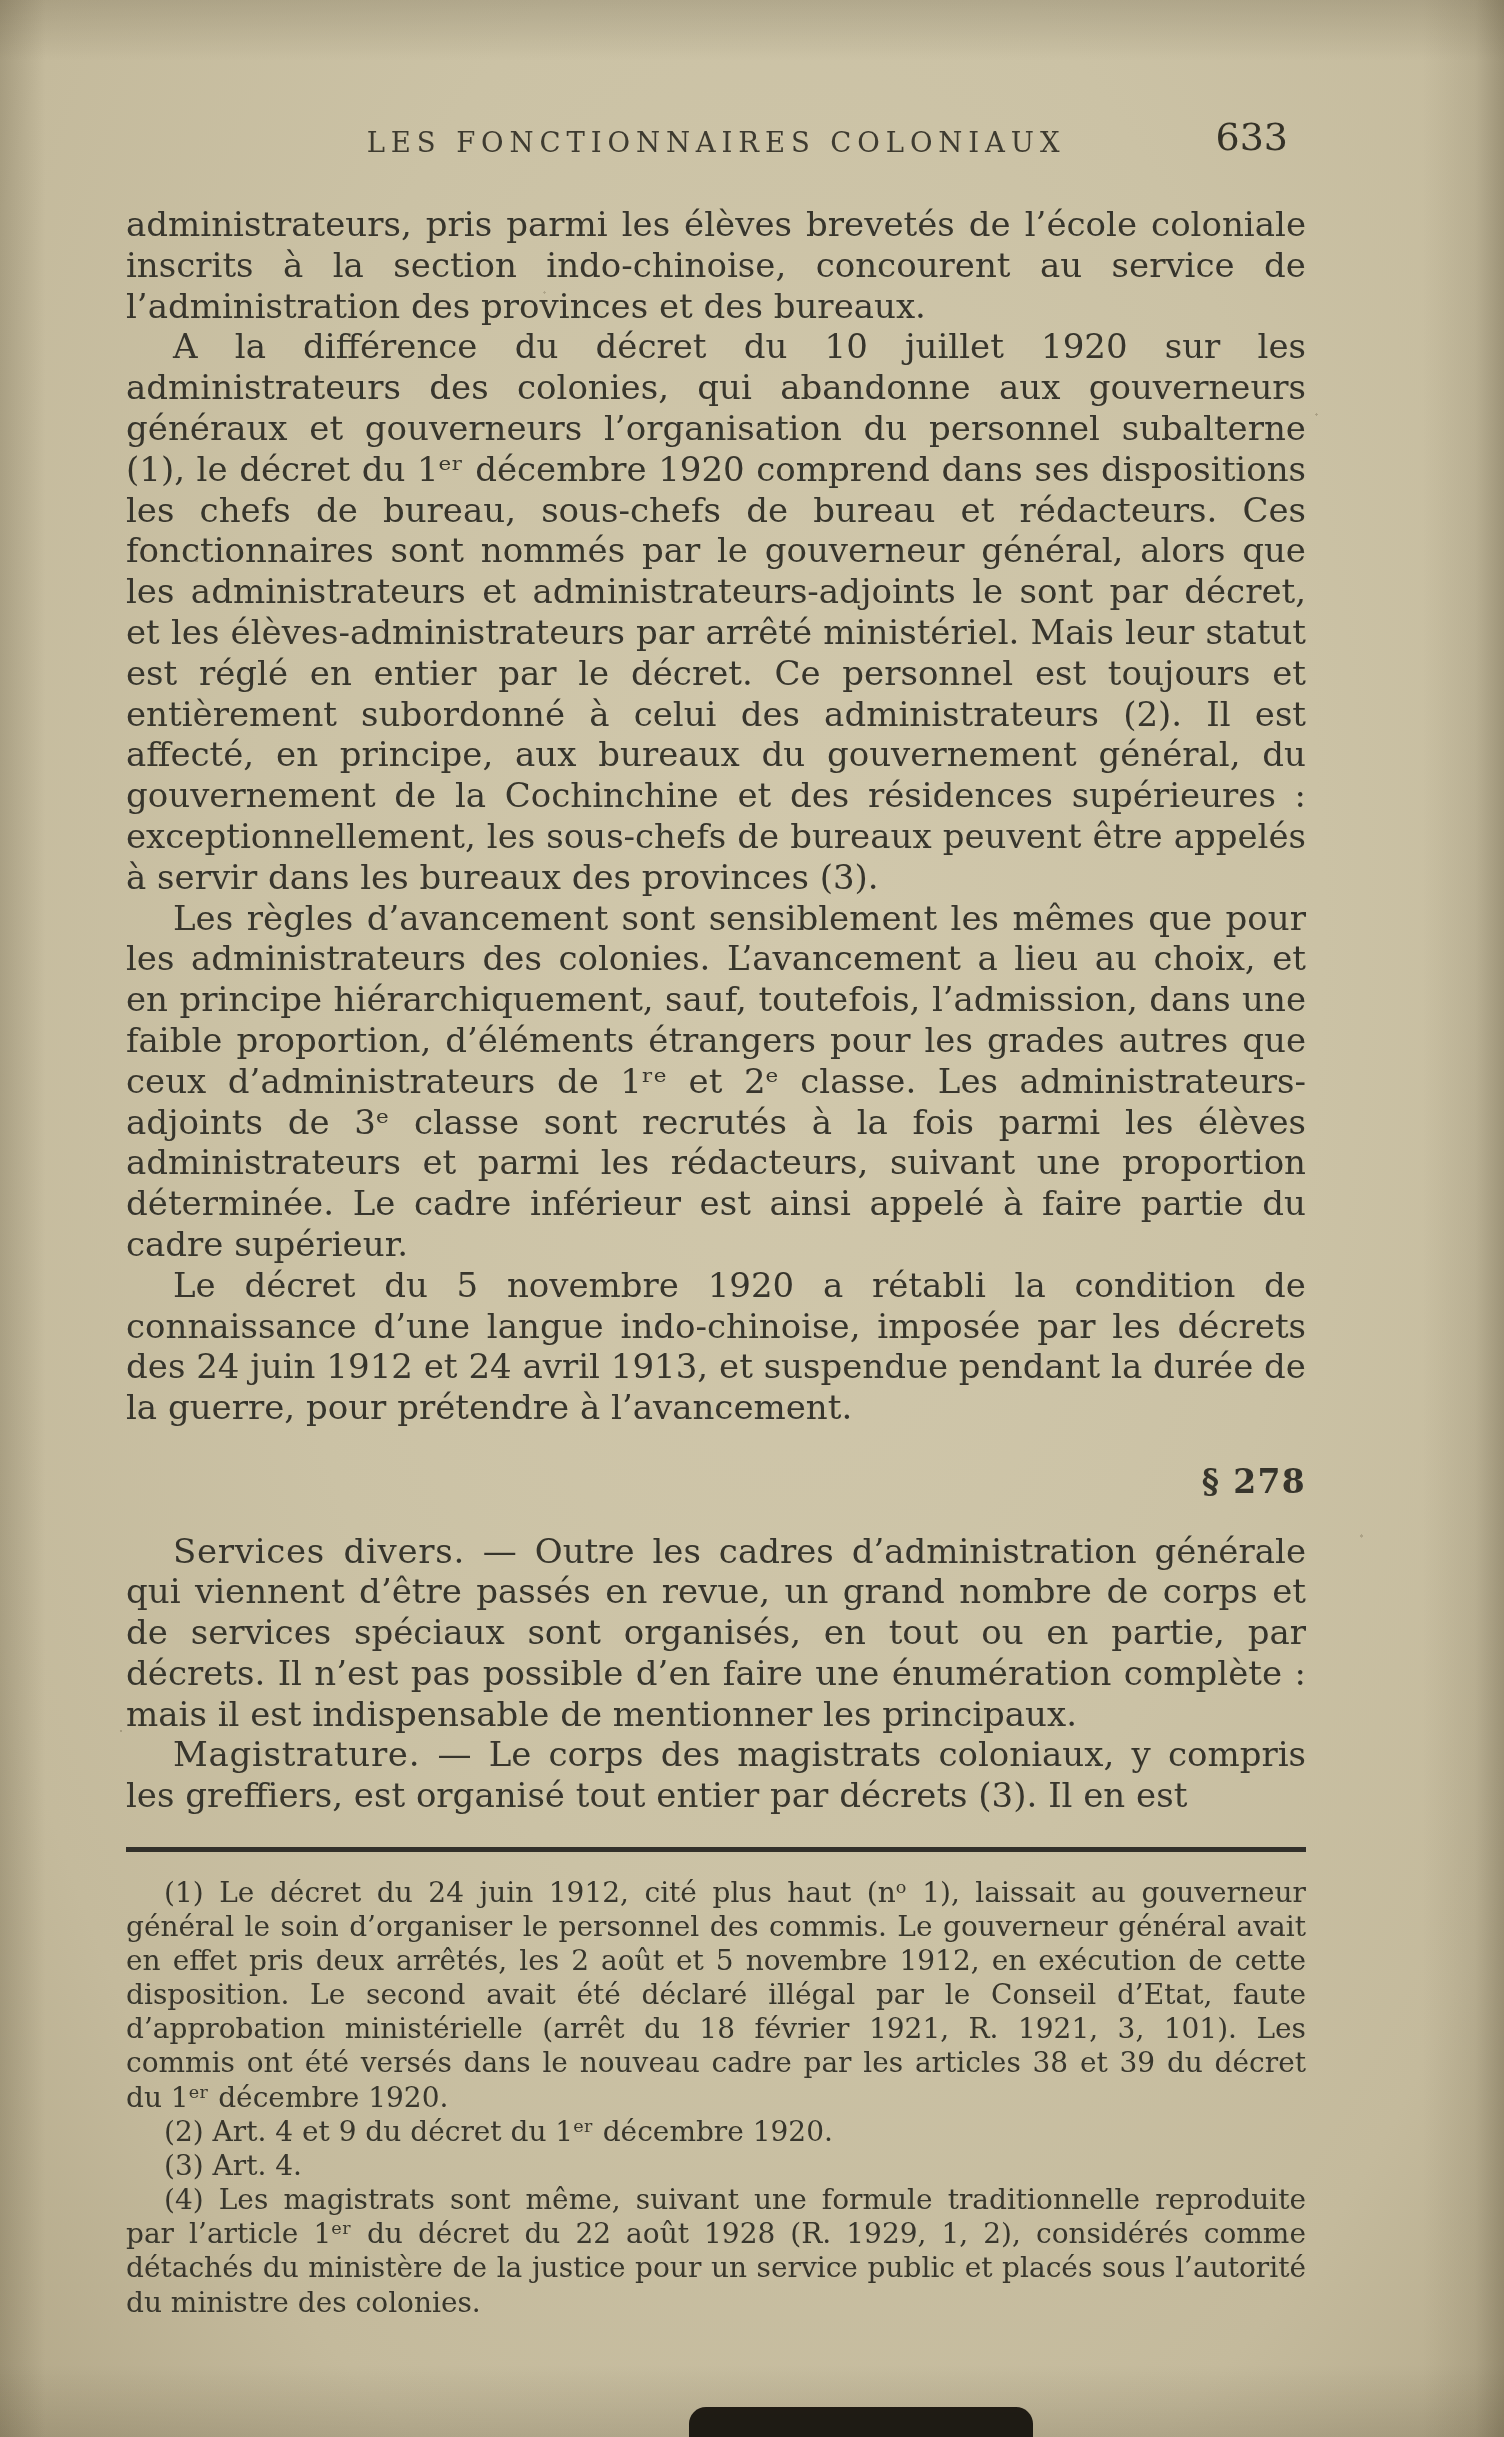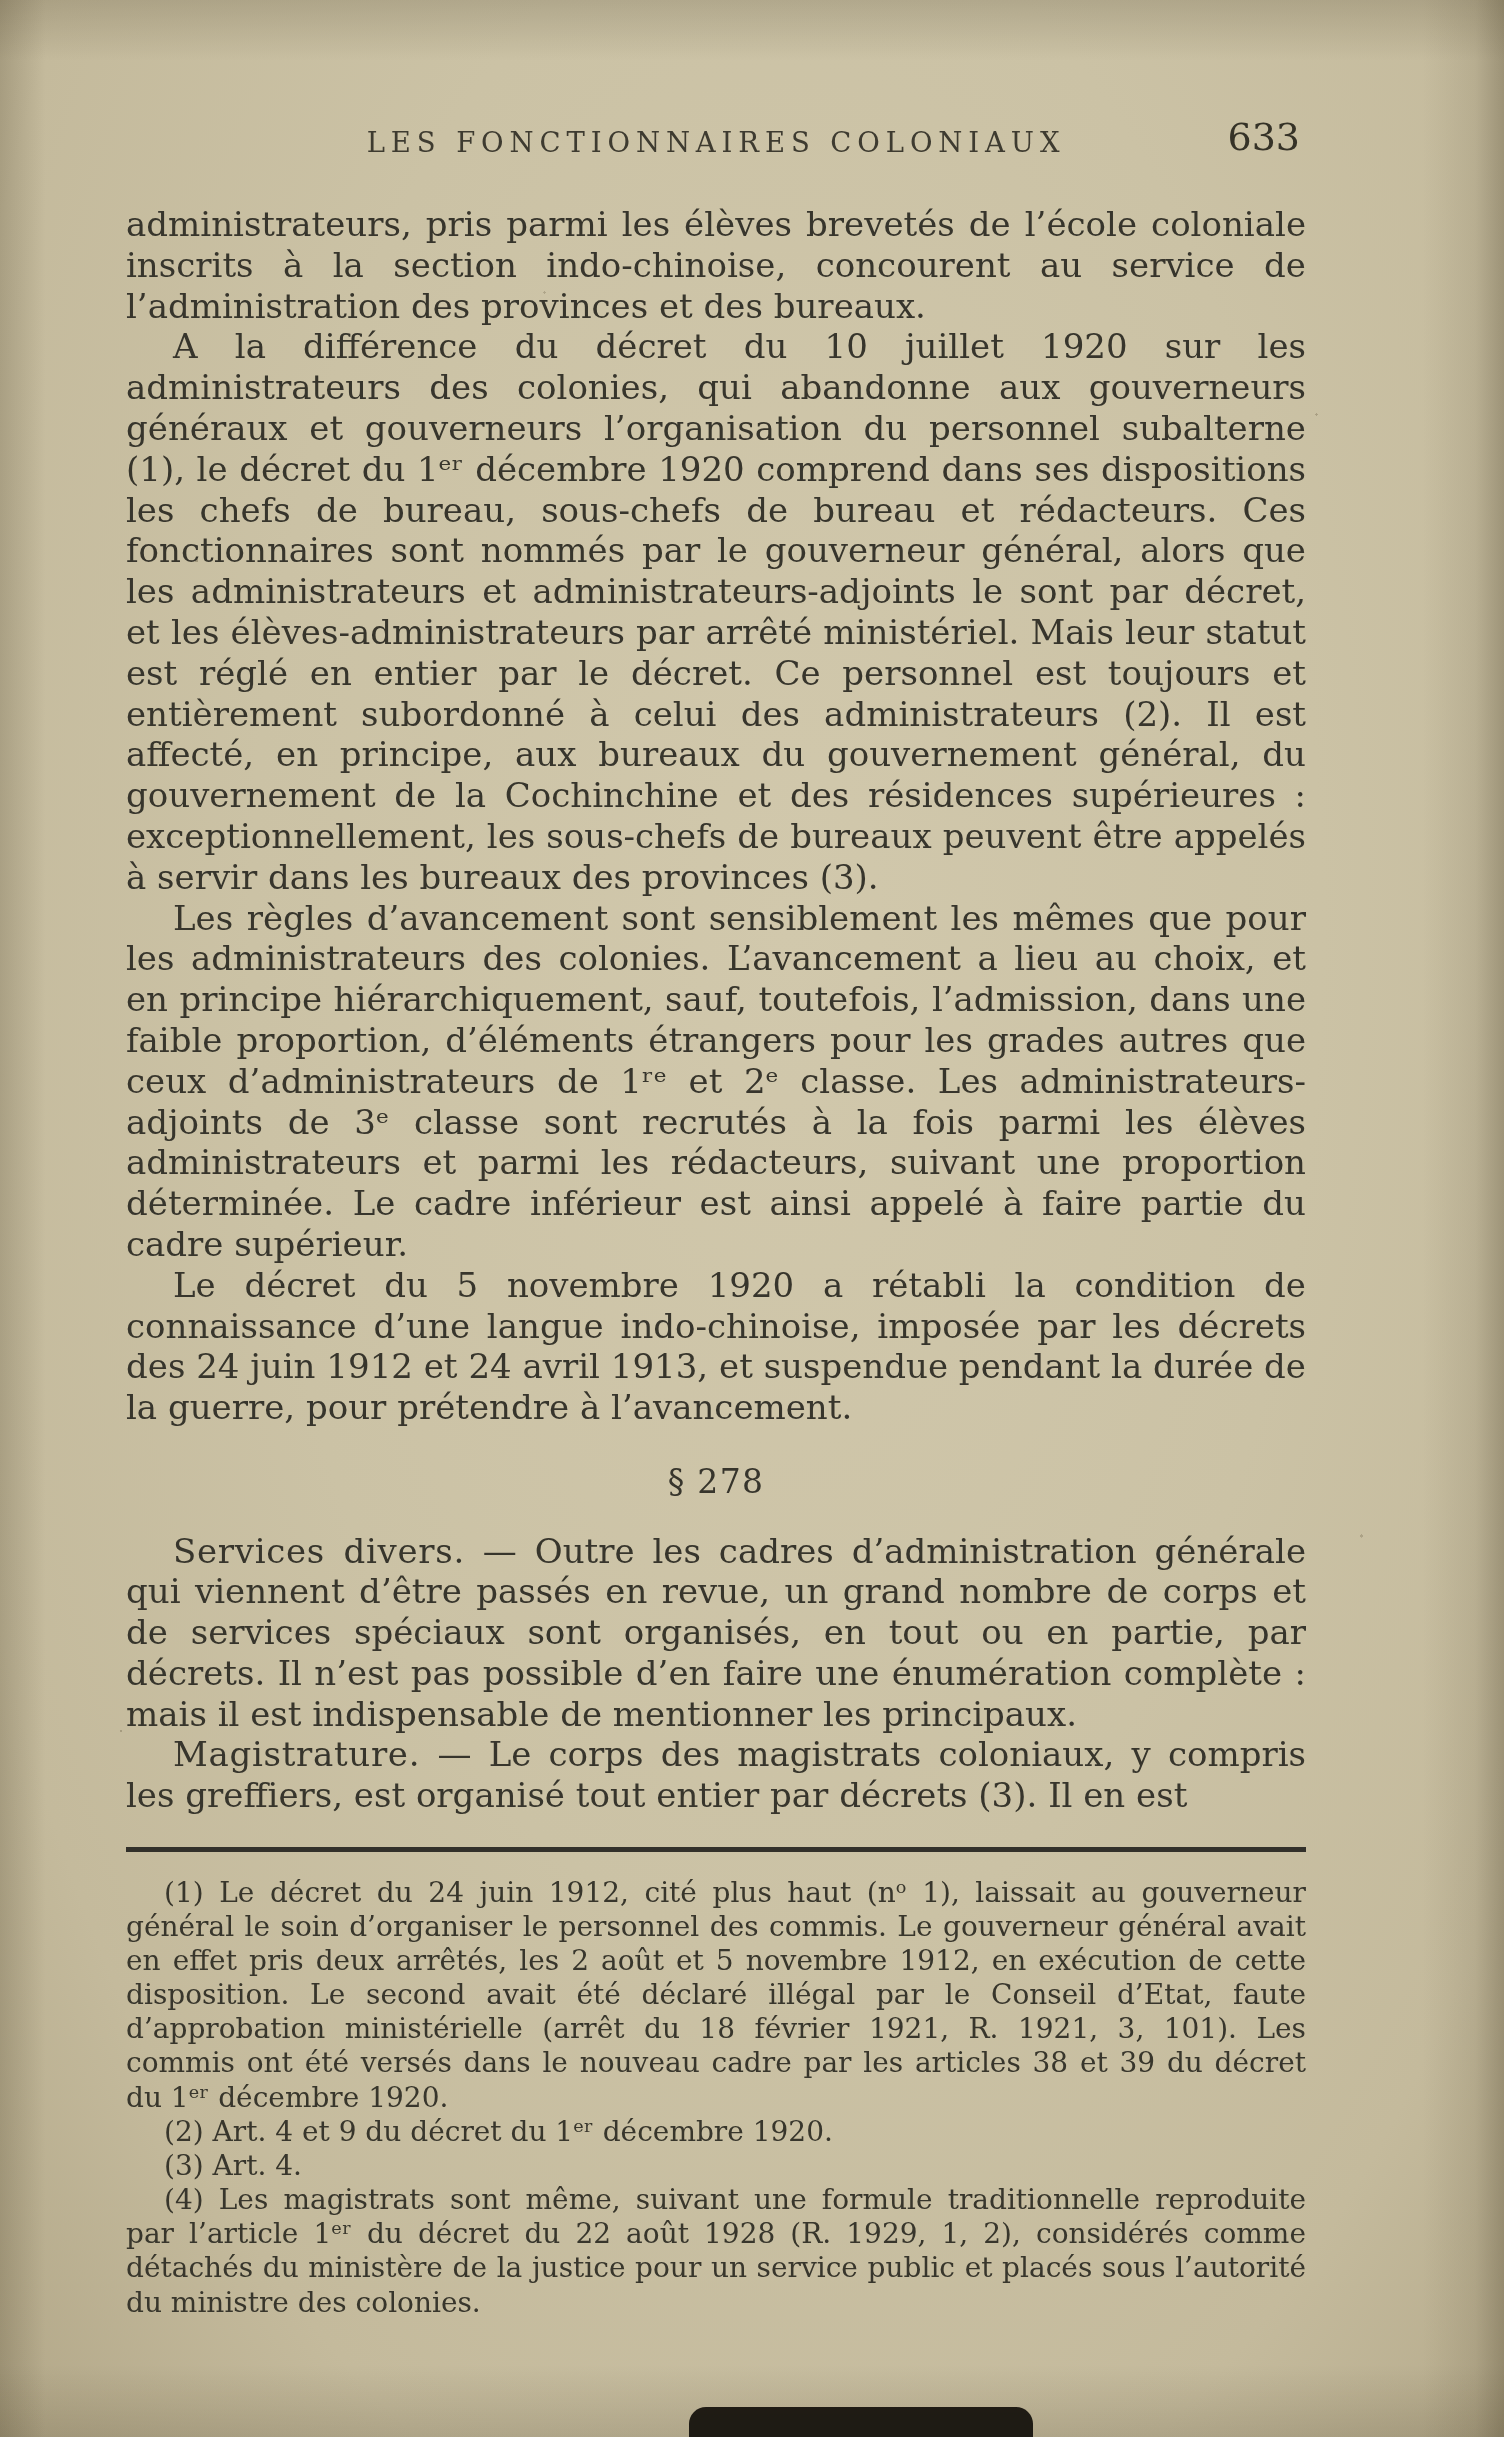--- a/index.html
+++ b/index.html
@@ -31,31 +31,31 @@
   .content {
     position: absolute; left: 126px; top: 122px; width: 1180px;
   }
   .page-header { position: relative; height: 47px; margin-bottom: 35px; }
   .running-title {
     position: absolute; left: 0; right: 0; top: 3.9px;
     text-align: center; font-size: 27.5px; letter-spacing: 5.9px;
     color: #3e3b30; white-space: nowrap;
   }
   .page-number {
-    position: absolute; right: 6px; top: -6.6px; font-size: 38px; color: #353227;
+    position: absolute; right: 18px; top: -6.6px; font-size: 38px; color: #353227;
   }
   .text-block {
     font-size: 34px; line-height: 1.2; text-align: justify;
     hyphens: auto; -webkit-hyphens: auto;
   }
   .para { margin: 0; text-indent: 47px; }
   .para.no-indent { text-indent: 0; }
   .lead { font-weight: normal; letter-spacing: 0.7px; }
   .section-heading {
-    text-align: center; font-size: 33px; font-weight: normal;
+    text-align: right; font-size: 33px; font-weight: bold;
     margin: 34px 0 29px 0; letter-spacing: 1.3px;
   }
   .footnotes {
     margin-top: 31px; font-size: 28px; line-height: 1.22;
     text-align: justify; color: #38362c;
     hyphens: auto; -webkit-hyphens: auto;
   }
   .footnote-rule {
     border: 0; border-top: 5.2px solid #32302a; margin: 0 0 23.6px 0; width: 100%;
   }

